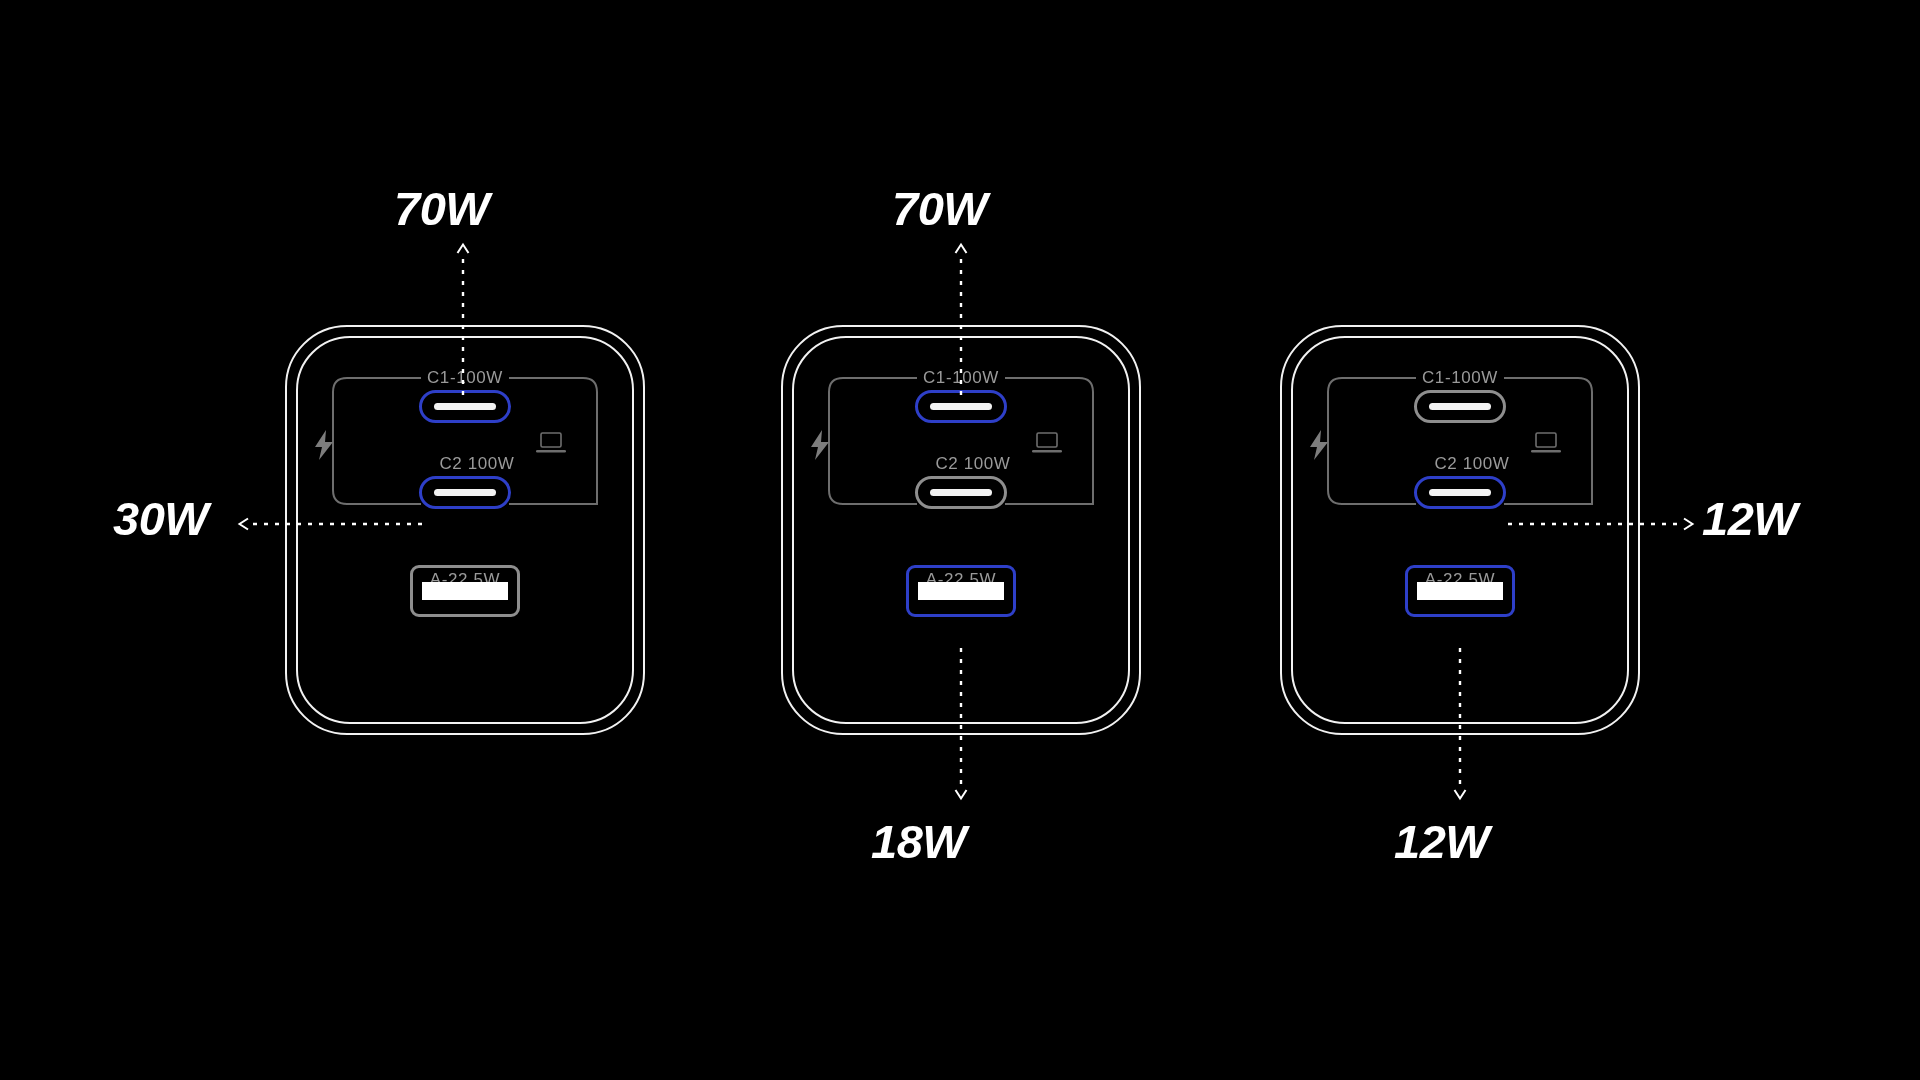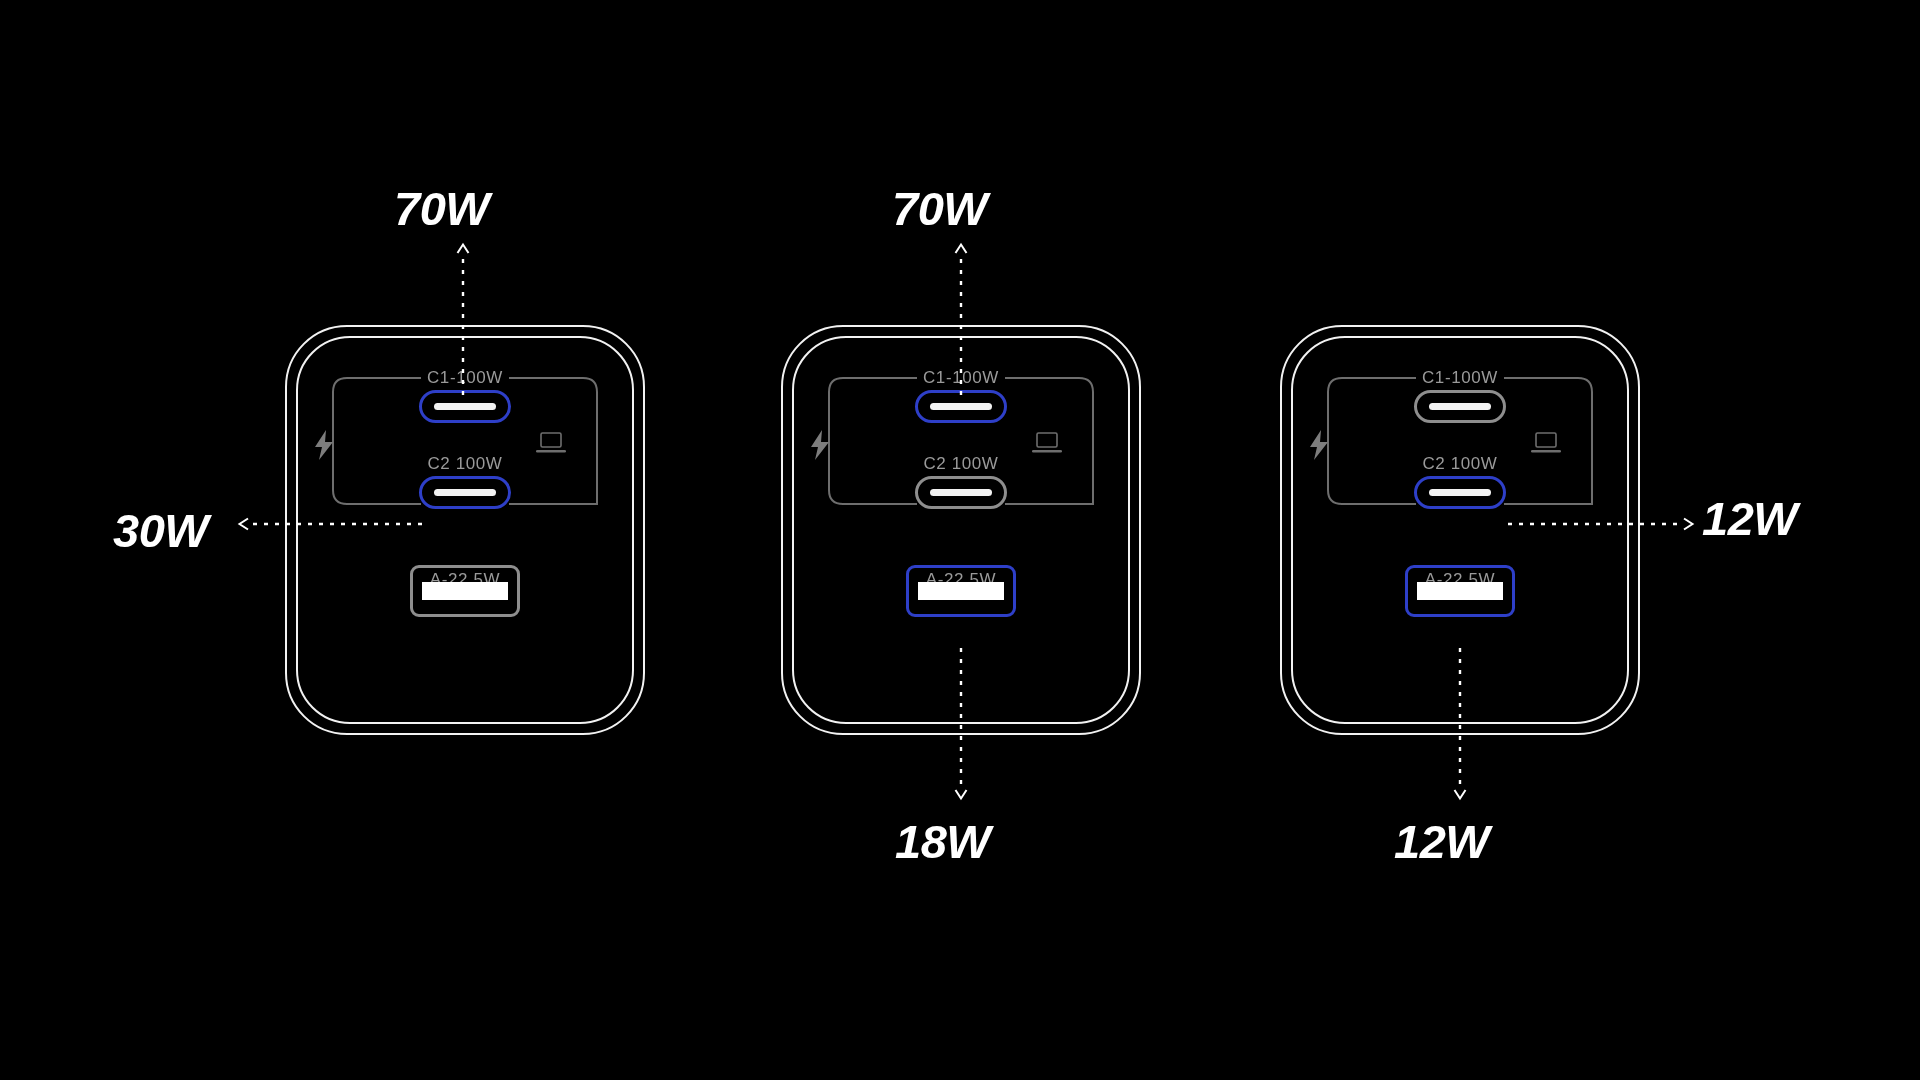--- a/index.html
+++ b/index.html
@@ -64,21 +64,21 @@
     position: absolute;
     color: #9a9a9a;
     font-family: "Liberation Sans", sans-serif;
     font-size: 17px;
     letter-spacing: 0.6px;
     white-space: nowrap;
     text-align: center;
     font-weight: 400;
   }
   .lbl-c1 { left: 0; width: 360px; top: 43px; }
-  .lbl-c2 { left: 0; width: 360px; top: 129px; }
+  .lbl-c2 { left: 12px; width: 360px; top: 129px; }
   .lbl-a  { left: 0; width: 360px; top: 220px; margin-top: 25px; }
 
   
   .port-c {
     position: absolute;
     left: 134px;
     width: 92px;
     height: 33px;
     box-sizing: border-box;
     border-radius: 17px;
@@ -204,21 +204,21 @@
       <polyline points="2.5,10 8,1.5 13.5,10" fill="none" stroke="#ffffff" stroke-width="2"></polyline>
     </svg>
   </div>
 
   <div class="conn" style="left:238px; top:516px;">
     <svg width="184" height="16" viewBox="0 0 184 16">
       <line x1="184" y1="8" x2="14" y2="8" stroke="#ffffff" stroke-width="2.4" stroke-dasharray="4 7"></line>
       <polyline points="10,2.5 1.5,8 10,13.5" fill="none" stroke="#ffffff" stroke-width="2"></polyline>
     </svg>
   </div>
-  <div class="callout" style="left:113px; top:507px;">30W</div>
+  <div class="callout" style="left:113px; top:495px;">30W</div>
   <div class="callout" style="left:394px; top:185px;">70W</div>
 
   <div class="device" style="left:781px; top:325px;">
     <div class="shell-outer"></div>
     <div class="shell-inner"></div>
 
     <div class="bracket">
       <svg width="296" height="128" viewBox="0 0 296 128">
         <path d="M104 1 H30 Q16 1 16 15 V113 Q16 127 30 127 H104" fill="none" stroke="#6e6e6e" stroke-width="2"></path>
         <path d="M192 1 H266 Q280 1 280 15 V113 Q280 127 280 127 H192" fill="none" stroke="#6e6e6e" stroke-width="2"></path>
@@ -261,21 +261,21 @@
     </svg>
   </div>
 
   <div class="conn" style="left:953px; top:648px;">
     <svg width="16" height="152" viewBox="0 0 16 152">
       <line x1="8" y1="0" x2="8" y2="138" stroke="#ffffff" stroke-width="2.4" stroke-dasharray="4 7"></line>
       <polyline points="2.5,142 8,150.5 13.5,142" fill="none" stroke="#ffffff" stroke-width="2"></polyline>
     </svg>
   </div>
   <div class="callout" style="left:892px; top:185px;">70W</div>
-  <div class="callout" style="left:895px; top:818px;">18W</div>
+  <div class="callout" style="left:871px; top:818px;">18W</div>
 
   <div class="device" style="left:1280px; top:325px;">
     <div class="shell-outer"></div>
     <div class="shell-inner"></div>
 
     <div class="bracket">
       <svg width="296" height="128" viewBox="0 0 296 128">
         <path d="M104 1 H30 Q16 1 16 15 V113 Q16 127 30 127 H104" fill="none" stroke="#6e6e6e" stroke-width="2"></path>
         <path d="M192 1 H266 Q280 1 280 15 V113 Q280 127 280 127 H192" fill="none" stroke="#6e6e6e" stroke-width="2"></path>
       </svg>

